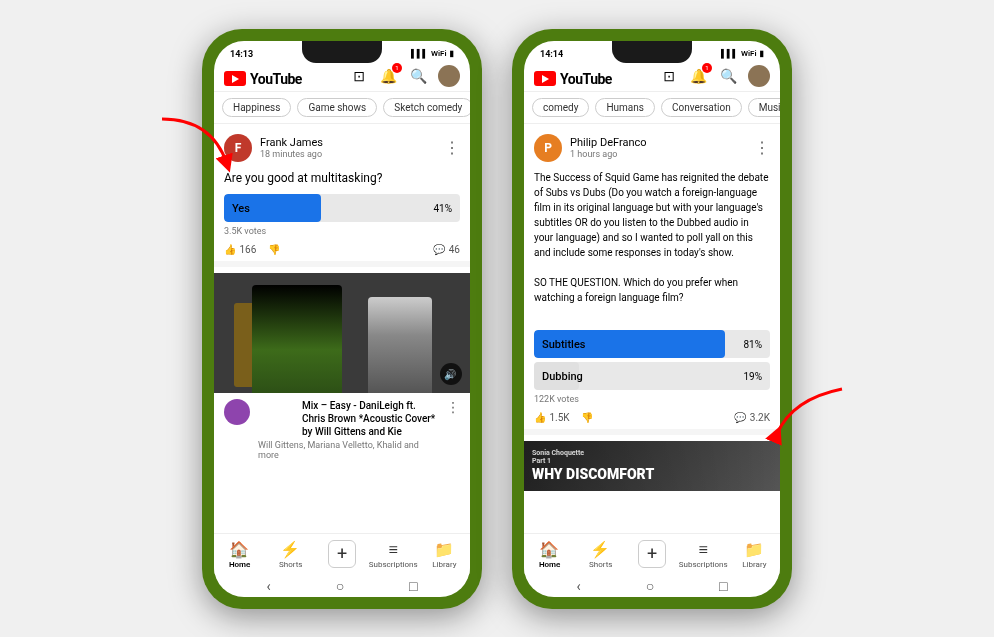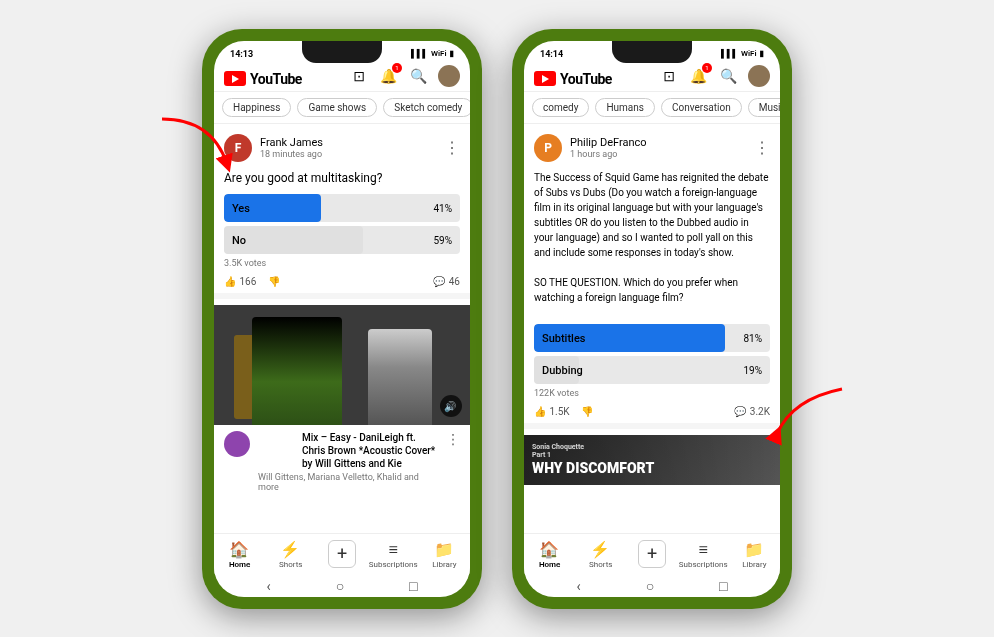--- a/index.html
+++ b/index.html
@@ -355,21 +355,21 @@
       position: absolute;
       pointer-events: none;
       z-index: 20;
     }
 
     
     .post-text {
       font-size: 10px;
       color: #000;
       line-height: 1.5;
-      margin-bottom: 19px;
+      margin-bottom: 25px;
     }
 
     
     .thumb-person-left {
       position: absolute;
       left: 15%;
       bottom: 0;
       width: 35%;
       height: 90%;
       background: linear-gradient(to top, #2d5016 0%, #3d6b1a 40%, #000 100%);
@@ -496,27 +496,20 @@
 
           <div class="post-question">Are you good at multitasking?</div>
 
           <div class="poll-option">
             <div class="poll-bar-bg">
               <div class="poll-bar-fill selected" style="width:41%"></div>
               <span class="poll-label">Yes</span>
               <span class="poll-pct">41%</span>
             </div>
           </div>
-          <div class="poll-option" style="margin-top:4px;">
-            <div class="poll-bar-bg">
-              <div class="poll-bar-fill unselected" style="width:59%"></div>
-              <span class="poll-label">No</span>
-              <span class="poll-pct">59%</span>
-            </div>
-          </div>
           <div class="poll-votes">3.5K votes</div>
 
           <div class="post-actions">
             <div class="action-btn">
               <span>👍</span>
               <span class="count">166</span>
             </div>
             <div class="action-btn">
               <span>👎</span>
             </div>

